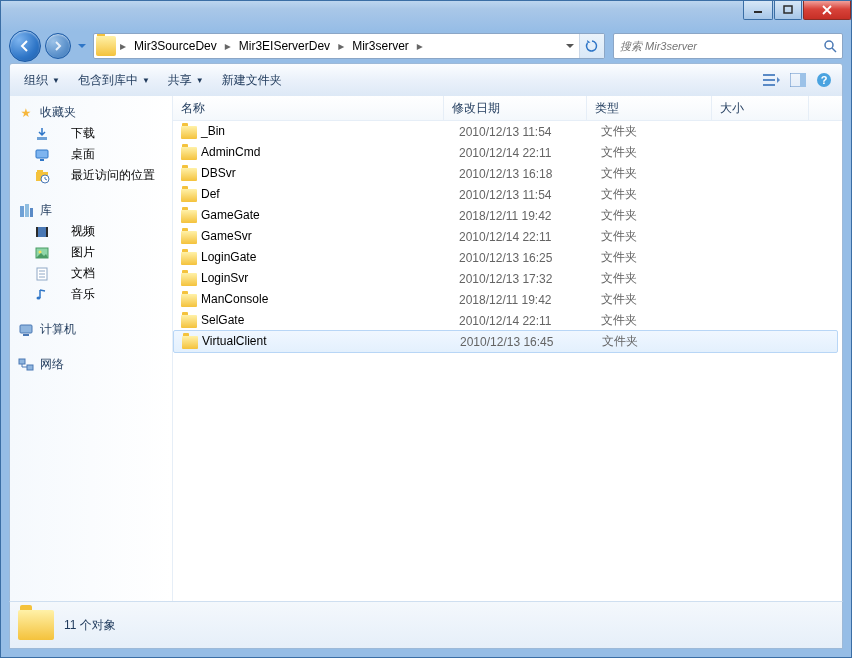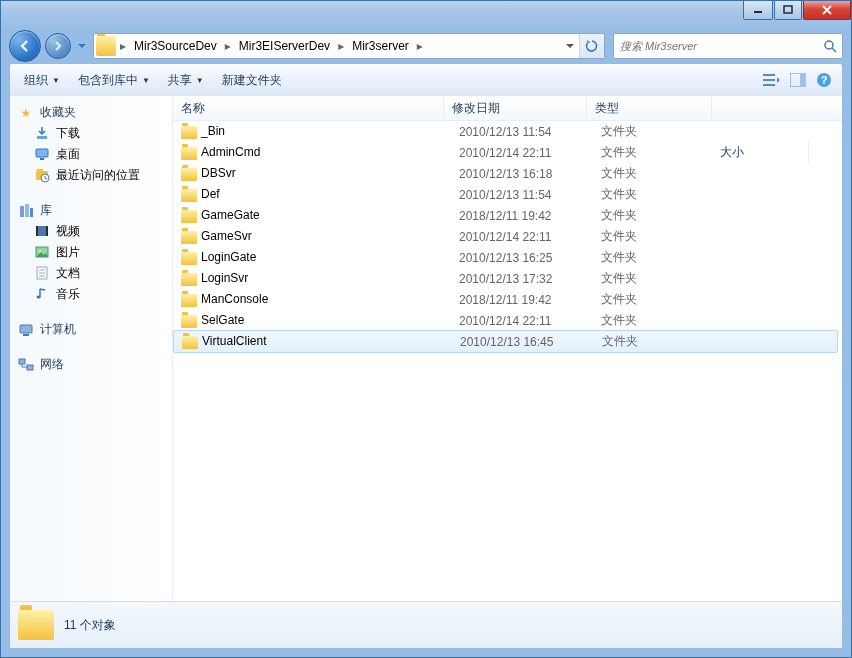--- a/index.html
+++ b/index.html
@@ -28,24 +28,24 @@
 .search .mag{width:24px;display:flex;align-items:center;justify-content:center;color:#4a78b4;}
 .toolbar{height:32px;margin:0 8px;background:linear-gradient(to bottom,#fbfdff,#eaf1fa 50%,#dde9f6);border:1px solid #9db9d8;border-radius:3px 3px 0 0;display:flex;align-items:center;padding:0 6px;gap:2px;}
 .tbtn{padding:4px 8px;display:flex;align-items:center;gap:4px;color:#1e395b;border-radius:2px;font-family:Liberation Serif, serif;}
 .tbtn .dd{font-size:8px;color:#1e395b;}
 .toolbar .spacer{flex:1;}
 .tico{width:24px;height:24px;display:flex;align-items:center;justify-content:center;}
 .body{position:absolute;top:95px;left:8px;right:8px;bottom:55px;background:#fff;border:1px solid #9db9d8;border-top:none;display:flex;}
 .sidebar{width:162px;border-right:1px solid #e6eef7;background:linear-gradient(to right,#f5f9fd,#fff);padding:6px 0;overflow:hidden;}
 .sgroup{margin-bottom:14px;}
 .shdr{display:flex;align-items:center;padding:2px 8px;gap:6px;color:#1e395b;}
-.sitem{display:flex;align-items:flex-start;padding:2px 8px 2px 24px;gap:6px;color:#000;}
+.sitem{display:flex;align-items:flex-end;padding:2px 8px 2px 24px;gap:21px;color:#000;}
 .ico{width:16px;height:16px;display:inline-flex;align-items:center;justify-content:center;}
 .content{flex:1;display:flex;flex-direction:column;}
-.cols{height:24px;display:flex;align-items:flex-start;background:linear-gradient(to bottom,#fff,#f4f8fc);border-bottom:1px solid #e6eef7;color:#1e395b;}
+.cols{height:24px;display:flex;align-items:flex-end;background:linear-gradient(to bottom,#fff,#f4f8fc);border-bottom:1px solid #e6eef7;color:#1e395b;}
 .cols div{padding:0 8px;border-right:1px solid #e6eef7;height:100%;display:flex;align-items:center;}
 .col-name{width:254px;}
 .col-date{width:126px;}
 .col-type{width:108px;}
 .col-size{width:80px;margin-top:44px;}
 .rows{flex:1;overflow:auto;}
 .row{height:21px;display:flex;align-items:center;}
 .row.sel{background:linear-gradient(to bottom,#f0f7ff,#e3f0fd);border:1px solid #b8d6f6;border-radius:2px;margin:-1px 4px -1px 0;}
 .cell{padding:0 8px;display:flex;align-items:flex-start;gap:4px;color:#000;}
 .cell.date,.cell.type{color:#646464;}

